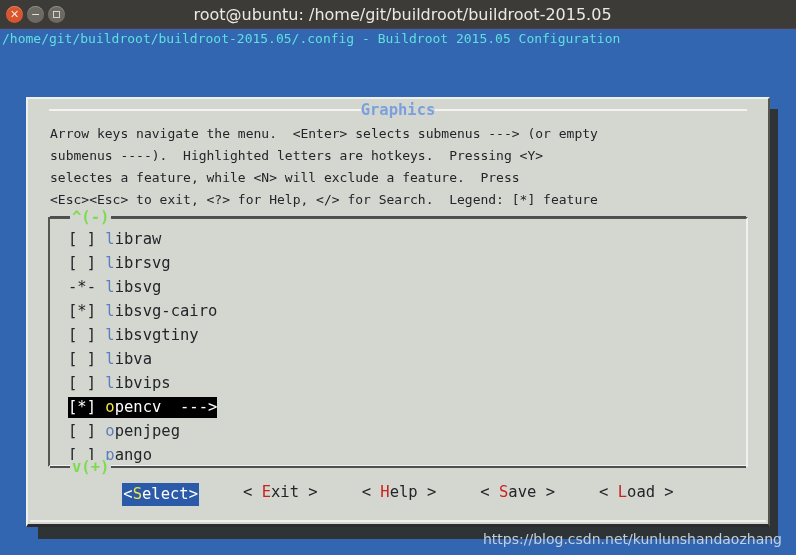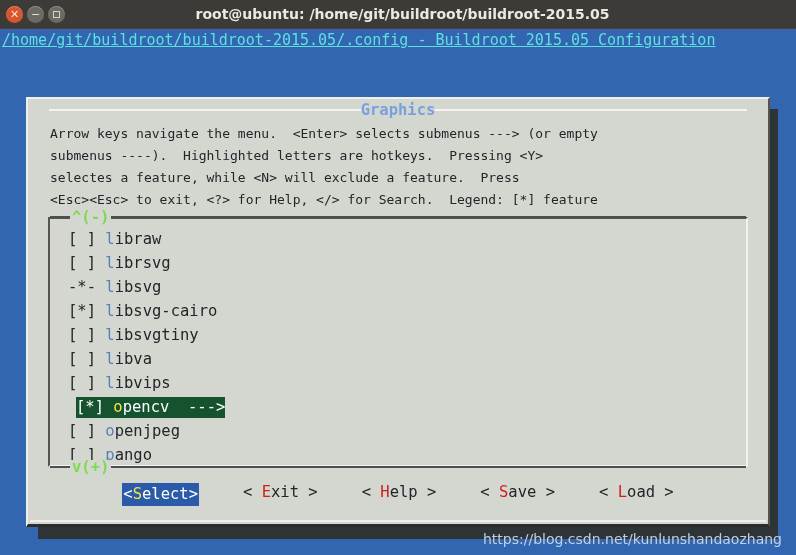--- a/index.html
+++ b/index.html
@@ -57,22 +57,22 @@
   .wbtn .sq {
     width: 7px; height: 7px;
     border: 1.4px solid #d6d2cb;
     box-sizing: border-box;
   }
   .wtitle {
     flex: 1;
     text-align: center;
     color: #ece9e4;
     font-family: "DejaVu Sans", "Liberation Sans", sans-serif;
-    font-size: 14px;
-    font-weight: bold;
+    font-size: 16px;
+    font-weight: normal;
     margin-right: 56px;
     white-space: nowrap;
     overflow: hidden;
   }
 
   
   .term {
     position: absolute;
     left: 0; top: 29px;
     width: 796px;
@@ -80,23 +80,22 @@
     background: #3366b0;
     font-family: "DejaVu Sans Mono", monospace;
     font-size: 15.5px;
   }
 
   .hdrline {
     position: absolute;
     left: 2px;
     white-space: nowrap;
     color: #5fe0e0;
-    font-size: 15px;
+    font-size: 13px;
     letter-spacing: 0px;
-    text-decoration: underline;
   }
   .hdrline.l1 { top: 2px; }
   .hdrline.l2 { top: 24px; }
 
   
   .dlgshadow {
     position: absolute;
     left: 38px; top: 80px;
     width: 740px; height: 430px;
     background: #2e3436;
@@ -210,24 +209,23 @@
   }
   .row .mark { color: #22262a; }
   .row .hot  { color: #5a7fc0; }
   .row .name { color: #22262a; }
   .row .arrow { color: #22262a; }
 
   .row.selected {
     background: transparent;
   }
   .row.selected .hl {
-    background: #14532d;
+    background: #000000;
     color: #ffffff;
     padding: 1px 0 2px 0;
-    margin-left: 8px;
   }
   .row.selected .hl .hot { color: #f2e44a; }
   .row.selected .hl .mark { color: #ffffff; }
   .row.selected .hl .name { color: #ffffff; }
   .row.selected .hl .arrow { color: #ffffff; }
 
   
   .buttons {
     position: absolute;
     left: 0;

